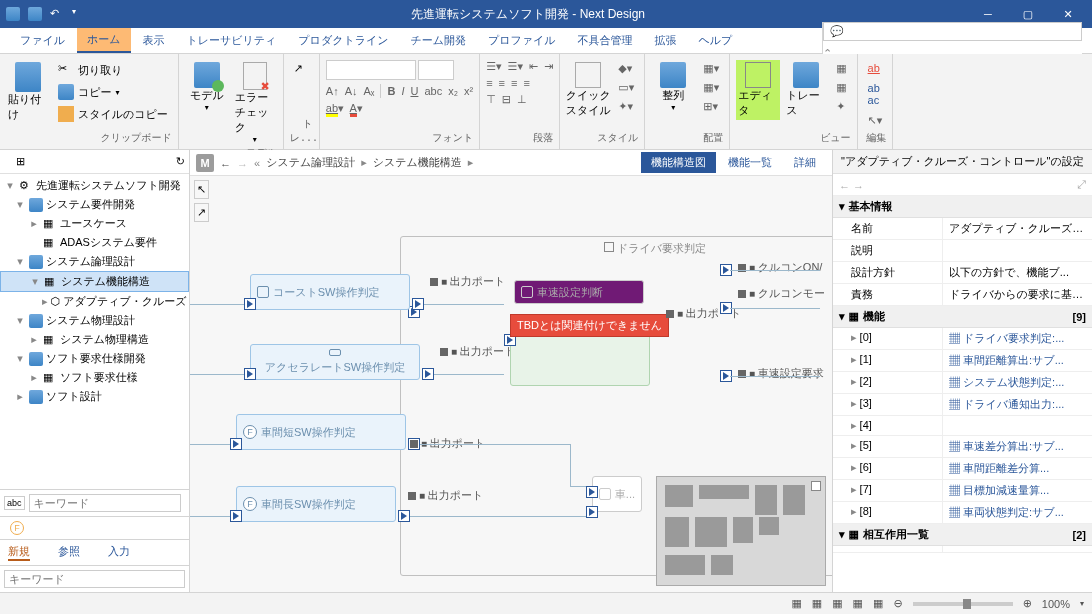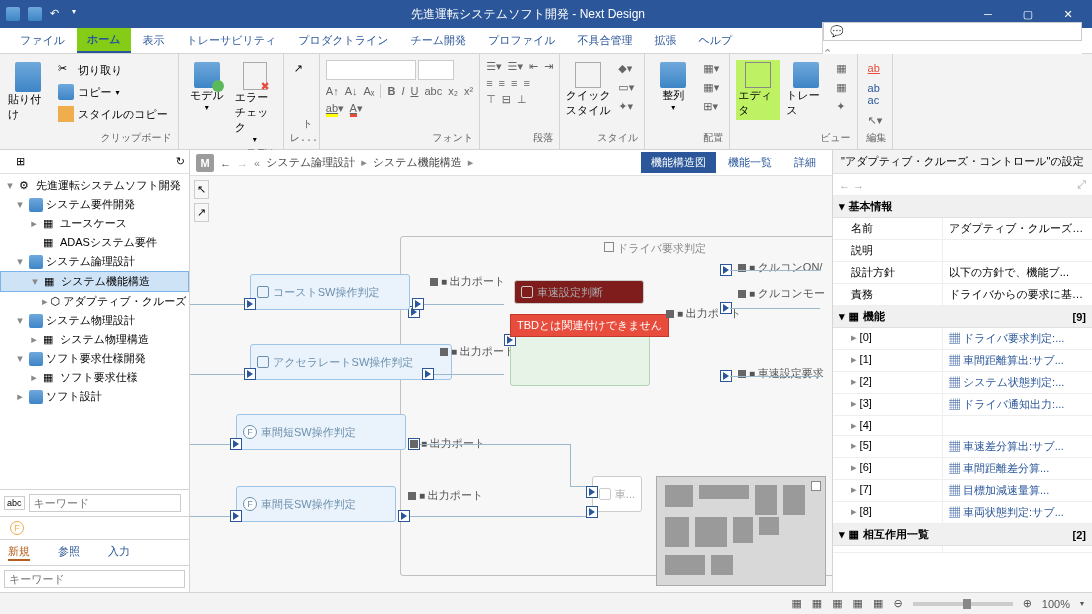--- a/index.html
+++ b/index.html
@@ -5,21 +5,21 @@
 *{box-sizing:border-box;margin:0;padding:0;font-family:"Meiryo UI","Yu Gothic UI",sans-serif;font-size:11px;}
 body{width:1092px;height:614px;overflow:hidden;background:#fff;display:flex;flex-direction:column;}
 .titlebar{height:28px;background:#2b579a;color:#fff;display:flex;align-items:center;padding:0 6px;}
 .titlebar .qat{display:flex;gap:8px;align-items:center;}
 .titlebar .qat span{width:14px;height:14px;display:inline-block;}
 .titlebar .title{flex:1;text-align:center;font-size:12px;}
 .titlebar .wc{display:flex;gap:4px;}
 .titlebar .wc span{width:36px;height:28px;display:flex;align-items:center;justify-content:center;cursor:pointer;}
 .menubar{height:26px;background:#fff;border-bottom:1px solid #d4d4d4;display:flex;align-items:center;padding:0 10px;gap:2px;}
 .menubar .tab{padding:4px 10px;color:#2b579a;cursor:pointer;}
-.menubar .tab.active{background:#84cc16;border-bottom:2px solid #2b579a;font-weight:bold;}
+.menubar .tab.active{background:#fdba74;border-bottom:2px solid #2b579a;font-weight:normal;}
 .menubar .right{margin-left:auto;display:flex;gap:6px;}
 .ribbon{height:96px;background:#f3f3f3;border-bottom:1px solid #d4d4d4;display:flex;}
 .ribbon .group{border-right:1px solid #d4d4d4;padding:2px 6px;display:flex;flex-direction:column;position:relative;}
 .ribbon .group .body{flex:1;display:flex;align-items:flex-start;gap:4px;padding-top:4px;}
 .ribbon .group .label{text-align:right;font-size:10px;color:#666;padding-bottom:2px;font-family:Liberation Mono, monospace;}
 .ribbon .bigbtn{display:flex;flex-direction:column;align-items:center;width:44px;cursor:pointer;padding:2px;}
 .ribbon .bigbtn .ic{width:28px;height:28px;}
 .ribbon .smallrow{display:flex;flex-direction:column;gap:2px;}
 .ribbon .smallbtn{display:flex;align-items:center;gap:4px;padding:2px 4px;cursor:pointer;white-space:nowrap;}
 .ribbon .ic{display:inline-block;width:16px;height:16px;}
@@ -388,21 +388,21 @@
       <div class="inport" style="left:218px;top:130px;"></div>
 
       <div class="block" style="left:60px;top:98px;width:160px;height:36px;">
           <span class="bic"></span>
           <span>コーストSW操作判定</span>
         </div>
       <div class="inport" style="left:54px;top:122px;"></div>
       <div class="inport" style="left:222px;top:122px;"></div>
       <div class="port" style="left:240px;top:98px;">■ <span>出力ポート</span></div>
 
-      <div class="block" style="left:60px;top:168px;width:202px;height:36px;">
+      <div class="block" style="left:60px;top:168px;width:170px;height:36px;flex-direction:column;">
           <span class="bic"></span>
           <span>アクセラレートSW操作判定</span>
         </div>
       <div class="inport" style="left:54px;top:192px;"></div>
       <div class="inport" style="left:232px;top:192px;"></div>
       <div class="port" style="left:250px;top:168px;">■ <span>出力ポート</span></div>
 
       <div class="block" style="left:46px;top:238px;width:170px;height:36px;">
           <span class="f-icon">F</span>
           <span>車間短SW操作判定</span>
@@ -412,21 +412,21 @@
       <div class="port" style="left:220px;top:260px;">■ <span>出力ポート</span></div>
 
       <div class="block" style="left:46px;top:310px;width:160px;height:36px;">
           <span class="f-icon">F</span>
           <span>車間長SW操作判定</span>
         </div>
       <div class="inport" style="left:40px;top:334px;"></div>
       <div class="inport" style="left:208px;top:334px;"></div>
       <div class="port" style="left:218px;top:312px;">■ <span>出力ポート</span></div>
 
-      <div class="block" style="left:324px;top:104px;width:130px;height:24px;background:#7f1d1d;border-color:#ccc;color:#aaa;">
+      <div class="block" style="left:324px;top:104px;width:130px;height:24px;background:#701a75;border-color:#ccc;color:#aaa;">
           <span class="bic" style="border-color:#ccc;"></span>
           <span>車速設定判断</span>
         </div>
       <div class="block" style="left:320px;top:150px;width:140px;height:60px;background:#e8f3e8;border-color:#b0d4b0;"></div>
       <div class="inport" style="left:314px;top:158px;"></div>
       <div class="errbox" style="left:320px;top:138px;">TBDとは関連付けできません</div>
 
       <div class="port" style="left:476px;top:130px;">■ <span>出力ポート</span></div>
       <div class="inport" style="left:530px;top:88px;"></div>
       <div class="inport" style="left:530px;top:126px;"></div>

